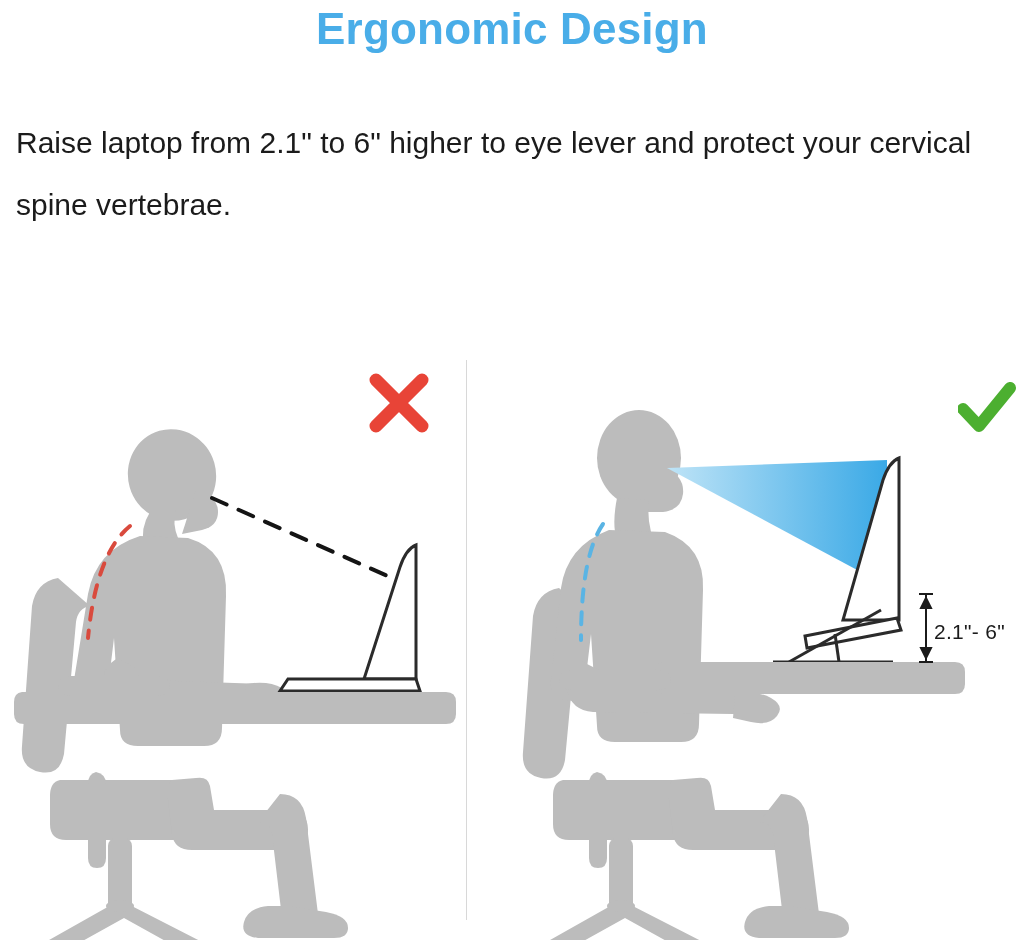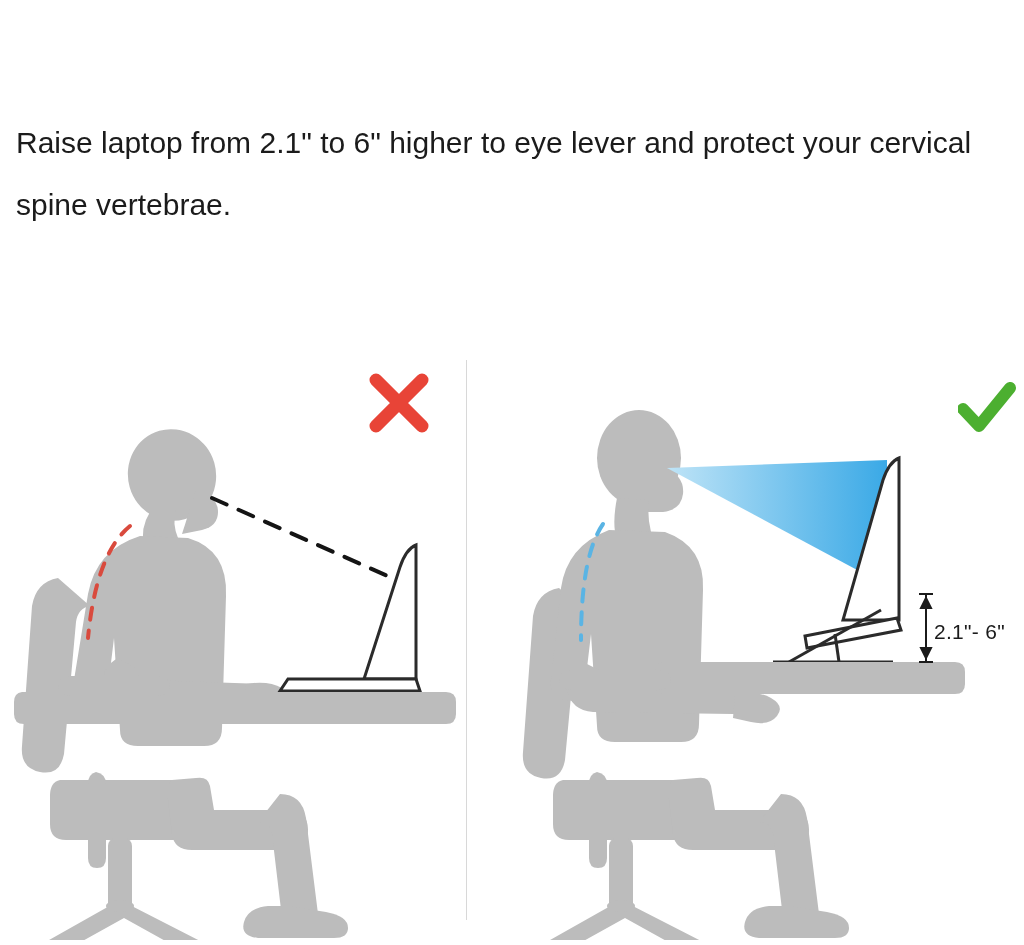--- a/index.html
+++ b/index.html
@@ -85,20 +85,21 @@
     color: #1b1b1b;
     white-space: nowrap;
     letter-spacing: 0.3px;
   }
 </style>
 </head>
 <body>
 
 <div class="page">
 
+  <div class="title">Ergonomic Design</div>
 
   <div class="subtitle">Raise laptop from 2.1" to 6" higher to eye lever and protect your cervical spine vertebrae.</div>
 
   <div class="divider"></div>
 
   <div class="panel panel-left">
     <svg width="466" height="600" viewBox="0 0 466 600" xmlns="http://www.w3.org/2000/svg">
       <g fill="#bcbcbc">
 
         <path d="M58 238 q-22 4 -26 28 l-10 140 q-2 22 18 26 q20 4 24 -18 l12 -132 q2 -14 14 -16 z"></path>

